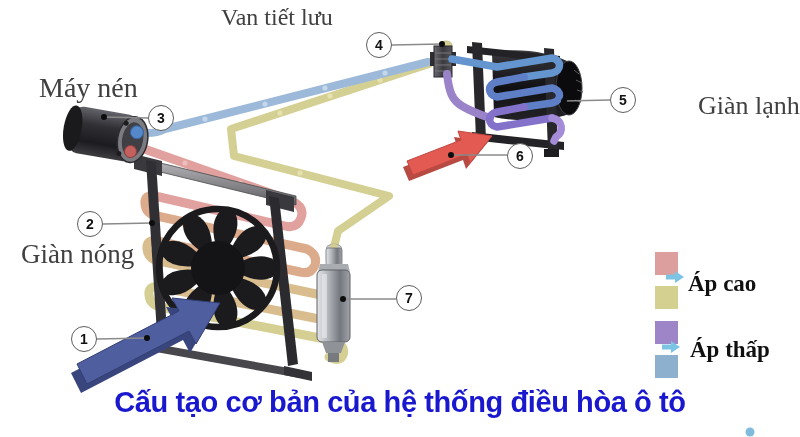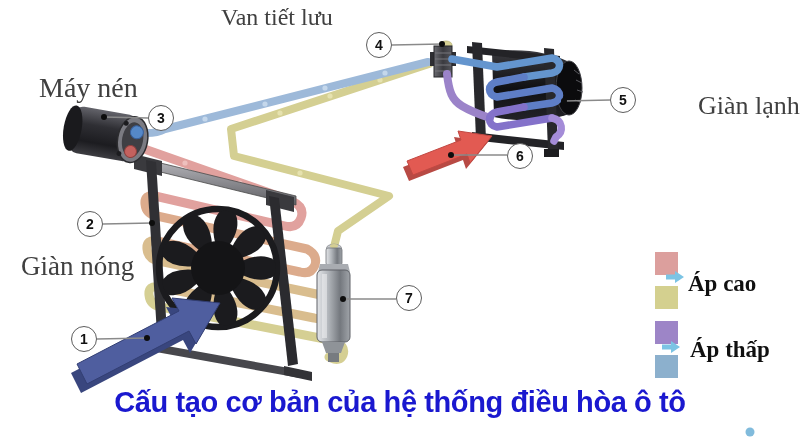--- a/index.html
+++ b/index.html
@@ -9,21 +9,21 @@
   }
   .stage svg.scene{position:absolute;left:0;top:0;}
   
   .lbl{
     position:absolute;font-weight:normal;color:#404040;white-space:nowrap;
     font-family:"Liberation Serif",serif;line-height:1.05;
   }
   .lbl-van{left:221px;top:5px;font-size:24px;}
   .lbl-may{left:39px;top:73px;font-size:28px;}
   .lbl-gianlanh{left:654px;top:92px;font-size:26px;margin-left:44px;}
-  .lbl-giannong{left:21px;top:252px;font-size:27px;}
+  .lbl-giannong{left:21px;top:240px;font-size:27px;}
   .lbl-locgas{left:392px;top:335px;font-size:24px;}
   
   .badge{
     position:absolute;width:26px;height:26px;border-radius:50%;
     background:#ffffff;border:1.6px solid #5d5d5d;box-sizing:border-box;
     display:flex;align-items:center;justify-content:center;
     font-family:"Liberation Sans",sans-serif;font-weight:bold;font-size:14px;color:#111;
   }
   .b1{left:71px;top:326px;} .b2{left:77px;top:211px;} .b3{left:148px;top:105px;}
   .b4{left:366px;top:32px;} .b5{left:610px;top:87px;} .b6{left:507px;top:143px;}

